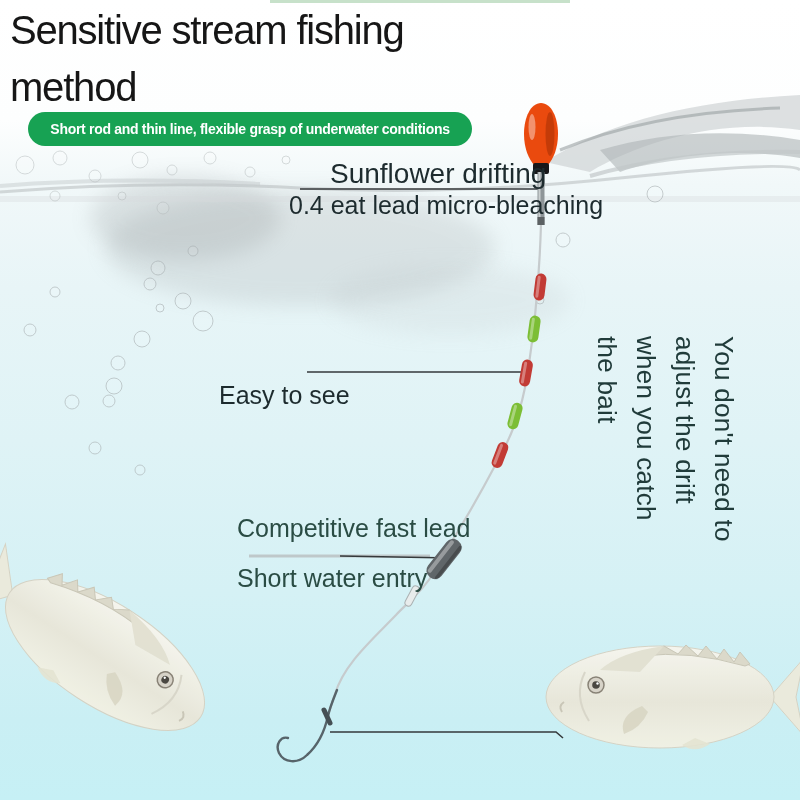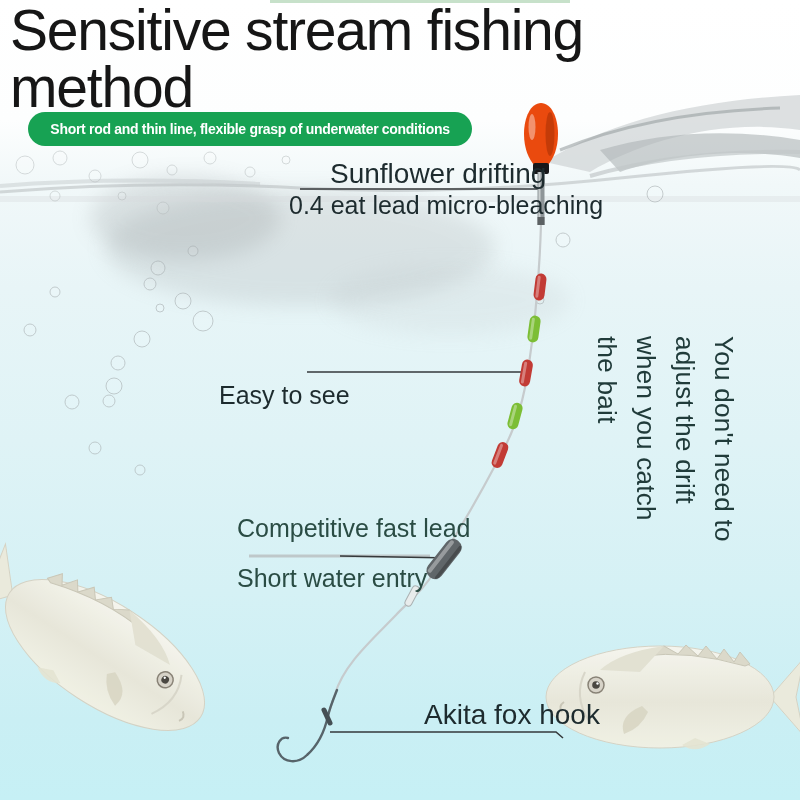--- a/index.html
+++ b/index.html
@@ -5,21 +5,21 @@
   html,body{margin:0;padding:0;background:#fff;}
   #stage{
     position:relative;width:800px;height:800px;overflow:hidden;
     font-family:"Liberation Sans", sans-serif;
     background:linear-gradient(180deg,#ffffff 0%,#fdfefe 15%,#f1f8f9 23%,
       #e8f5f7 36%,#dff3f6 55%,#d5f1f5 74%,#caeff4 90%,#c6f0f5 100%);
   }
   .abs{position:absolute;}
   .title{
     left:10px;top:2px;width:640px;
-    font-size:57px;line-height:57px;letter-spacing:-1.2px;
+    font-size:40px;line-height:57px;letter-spacing:-1.2px;
     color:#161616;font-weight:normal;
   }
   .badge{
     left:28px;top:112px;width:444px;height:34px;border-radius:17px;
     display:flex;align-items:center;justify-content:center;
     color:#ffffff;font-weight:bold;font-size:14px;letter-spacing:-0.3px;
     white-space:nowrap;box-sizing:border-box;padding:4px 10px;
   }
   .top-strip{left:270px;top:0;width:300px;height:3px;background:#b9d9bd;opacity:.8;}
   .label{white-space:nowrap;color:#1d2b2e;font-size:28px;}
@@ -193,21 +193,20 @@
   <div class="abs badge" style="background: rgb(23, 162, 83);">Short rod and thin line, flexible grasp of underwater conditions</div>
 
   <div class="abs label" style="left:330px;top:158px">Sunflower drifting</div>
   <div class="abs label big" style="left:289px;top:191px">0.4 eat lead micro-bleaching</div>
 
   <div class="abs label big" style="left:219px;top:381px">Easy to see</div>
 
   <div class="abs label big teal" style="left:237px;top:514px">Competitive fast lead</div>
   <div class="abs label big teal" style="left:237px;top:564px">Short water entry</div>
 
-  <div class="abs label" style="left:424px;top:699px">Akita fox hook</div>
 
   <div class="abs side-note">
     <div>You don't need to</div>
     <div>adjust the drift</div>
     <div>when you catch</div>
     <div>the bait</div>
   </div>
 
 </div>
 

